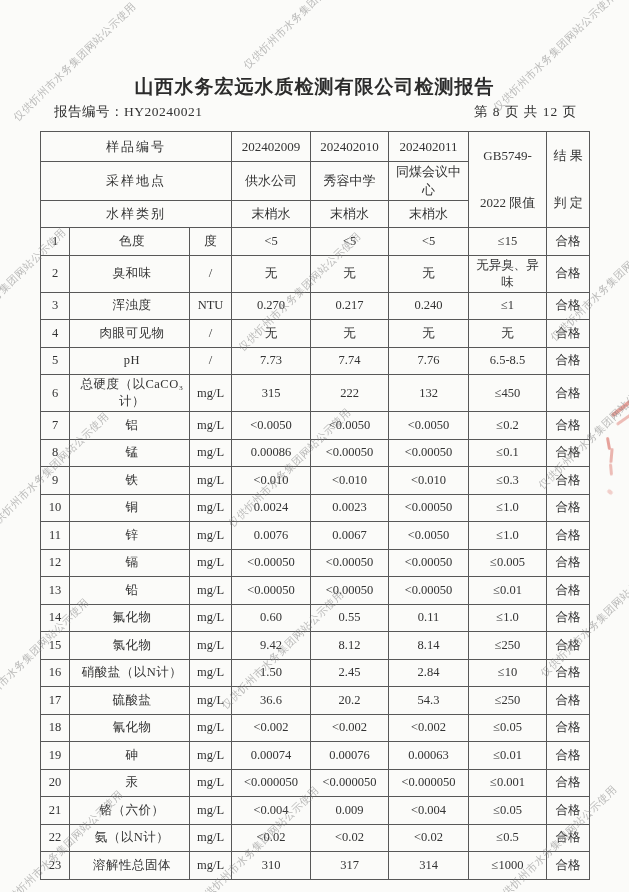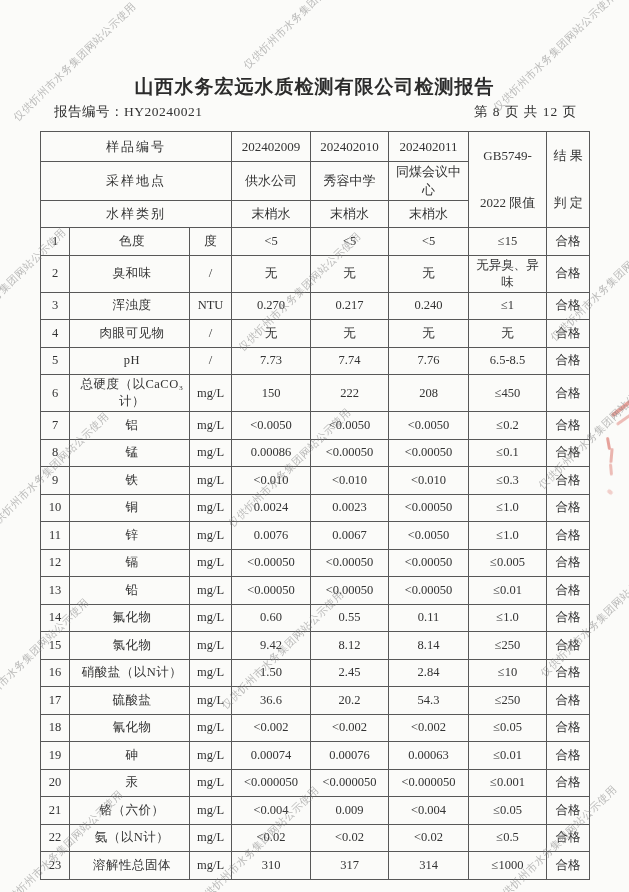--- a/index.html
+++ b/index.html
@@ -168,23 +168,23 @@
     <td>7.73</td>
     <td>7.74</td>
     <td>7.76</td>
     <td>6.5-8.5</td>
     <td>合格</td>
   </tr>
         <tr>
     <td>6</td>
     <td class="item-cell">总硬度（以CaCO₃计）</td>
     <td>mg/L</td>
-    <td>150</td>
+    <td>315</td>
     <td>222</td>
-    <td>208</td>
+    <td>132</td>
     <td>≤450</td>
     <td>合格</td>
   </tr>
         <tr>
     <td>7</td>
     <td class="item-cell">铝</td>
     <td>mg/L</td>
     <td>&lt;0.0050</td>
     <td>&lt;0.0050</td>
     <td>&lt;0.0050</td>

